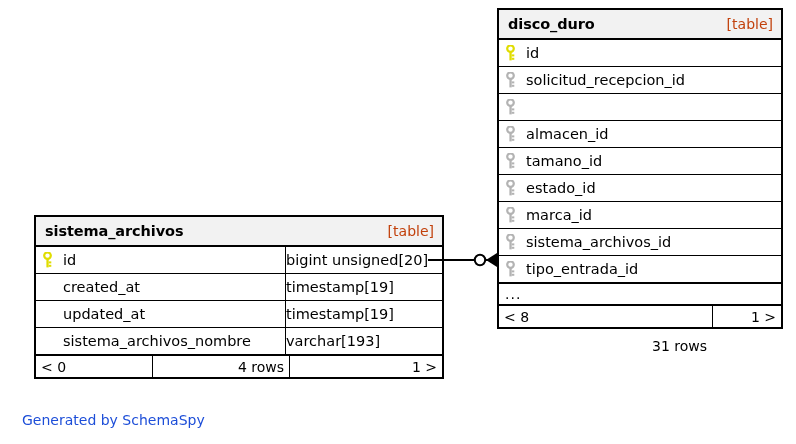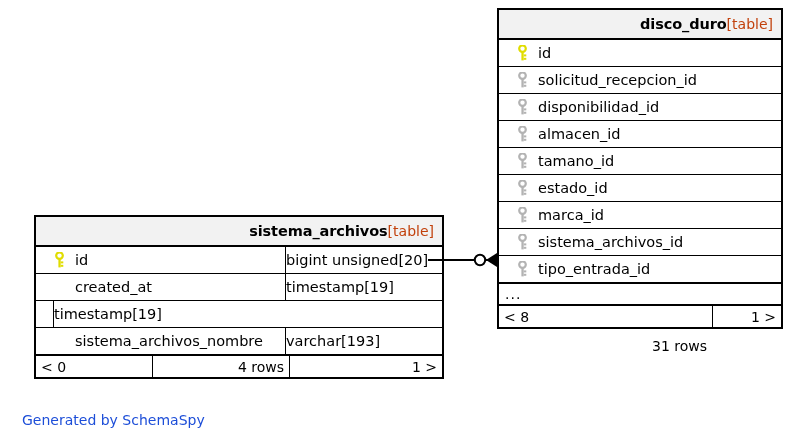--- a/index.html
+++ b/index.html
@@ -28,21 +28,21 @@
     background: #ffffff;
     border: 2px solid #000000;
     box-sizing: border-box;
     font-size: 14.5px;
     color: #000000;
   }
 
   .er-table-header {
     display: flex;
     align-items: center;
-    justify-content: flex-end;
+    justify-content: space-between;
     background: #f2f2f2;
     border-bottom: 2px solid #000000;
     box-sizing: border-box;
     height: 30px;
     padding: 0 8px 0 9px;
   }
   .er-table-name {
     font-weight: bold;
     font-size: 14.5px;
     letter-spacing: -0.1px;
@@ -59,21 +59,21 @@
     box-sizing: border-box;
     height: 27px;
   }
   .er-row:last-of-type { border-bottom: none; }
 
   .er-col-name {
     display: flex;
     align-items: center;
     flex: 1 1 auto;
     box-sizing: border-box;
-    padding-left: 18px;
+    padding-left: 6px;
     overflow: hidden;
     white-space: nowrap;
   }
   .er-col-type {
     display: flex;
     align-items: center;
     box-sizing: border-box;
     border-left: 1.5px solid #000000;
     white-space: nowrap;
     margin-left: 17px;
@@ -191,20 +191,24 @@
 
     <div class="er-row">
       <div class="er-col-name">
         <span class="key-slot"></span>
         <span class="col-label">created_at</span>
       </div>
       <div class="er-col-type">timestamp[19]</div>
     </div>
 
     <div class="er-row">
+      <div class="er-col-name">
+        <span class="key-slot"></span>
+        <span class="col-label">updated_at</span>
+      </div>
       <div class="er-col-type">timestamp[19]</div>
     </div>
 
     <div class="er-row">
       <div class="er-col-name">
         <span class="key-slot"></span>
         <span class="col-label">sistema_archivos_nombre</span>
       </div>
       <div class="er-col-type">varchar[193]</div>
     </div>
@@ -255,21 +259,20 @@
     <div class="er-row">
       <div class="er-col-name">
         <span class="key-slot">
           <svg class="key-icon" width="11" height="16" viewBox="0 0 11 16" aria-hidden="true">
             <circle cx="5.5" cy="3.6" r="3.3" fill="none" stroke="#b3b3b3" stroke-width="2.2"></circle>
             <rect x="4.4" y="6.2" width="2.3" height="9.2" fill="#b3b3b3"></rect>
             <rect x="6.7" y="9.4" width="2.6" height="2" fill="#b3b3b3"></rect>
             <rect x="6.7" y="12.8" width="2.6" height="2" fill="#b3b3b3"></rect>
           </svg>
         </span>
-        <span class="col-label">disponibilidad_id</span>
       </div>
     </div>
 
     <div class="er-row">
       <div class="er-col-name">
         <span class="key-slot">
           <svg class="key-icon" width="11" height="16" viewBox="0 0 11 16" aria-hidden="true">
             <circle cx="5.5" cy="3.6" r="3.3" fill="none" stroke="#b3b3b3" stroke-width="2.2"></circle>
             <rect x="4.4" y="6.2" width="2.3" height="9.2" fill="#b3b3b3"></rect>
             <rect x="6.7" y="9.4" width="2.6" height="2" fill="#b3b3b3"></rect>

